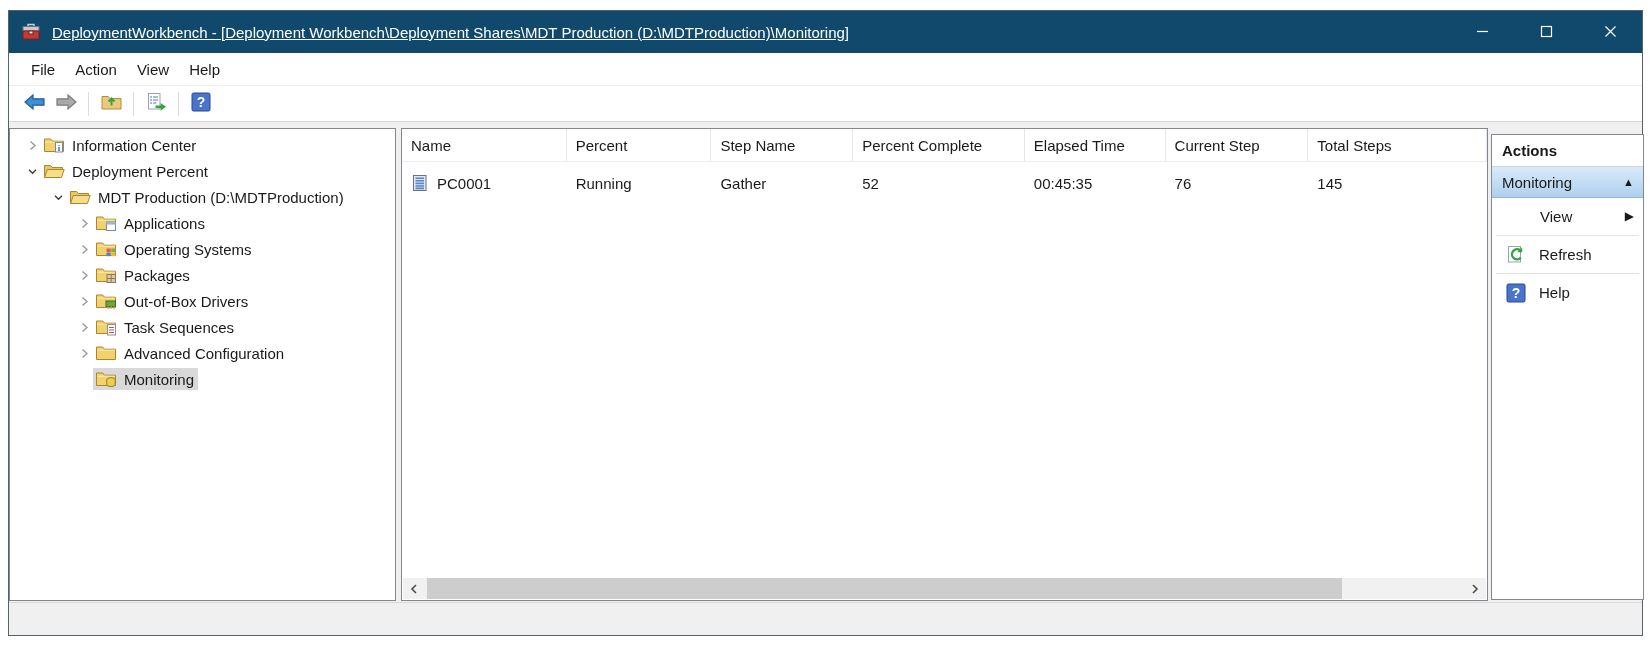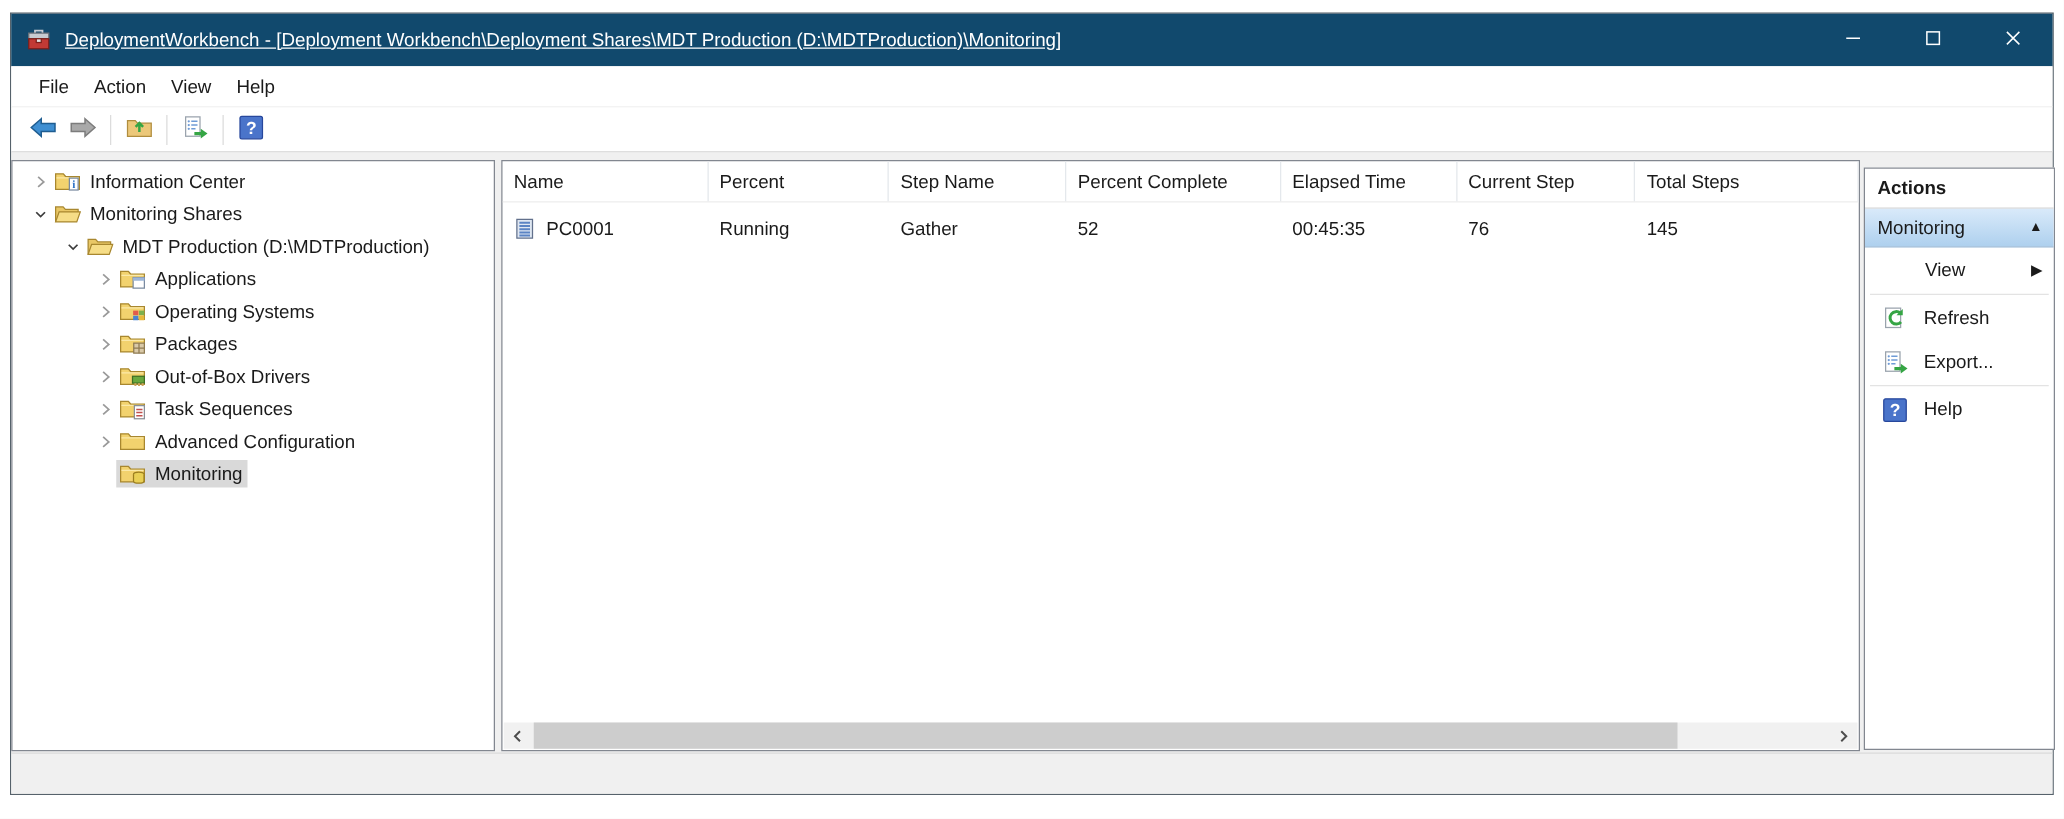--- a/index.html
+++ b/index.html
@@ -191,21 +191,21 @@
               <path d="M4 5.8 L7.5 9.3 L11 5.8" fill="none" stroke="#3c3c3c" stroke-width="1.4"></path>
             </svg>
           </span>
           <span class="node">
             <span class="ticon">
               <svg width="22" height="18" viewBox="0 0 22 18">
                 <path d="M1.5 15.5 V3.5 h6 l1.8 2 H19.5 v3.5" fill="#e9c766" stroke="#a8872f"></path>
                 <path d="M1.5 15.5 L4.3 7.5 H21.2 L18.4 15.5 Z" fill="#f6dd87" stroke="#a8872f"></path>
               </svg>
             </span>
-            <span class="tlabel">Monitoring Shares</span>
+            <span class="tlabel">Deployment Percent</span>
           </span>
         </div>
         <div class="tree-row" style="padding-left: 40px; text-align: center;">
           <span class="chev">
             <svg width="15" height="15" viewBox="0 0 15 15">
               <path d="M4 5.8 L7.5 9.3 L11 5.8" fill="none" stroke="#3c3c3c" stroke-width="1.4"></path>
             </svg>
           </span>
           <span class="node">
             <span class="ticon">
@@ -402,36 +402,20 @@
           <div class="action-item">
             <span class="aicon">
               <svg width="21" height="20" viewBox="0 0 21 20">
                 <rect x="2.5" y="1.5" width="12" height="15.5" fill="#fff" stroke="#9aa3ad"></rect>
                 <path d="M14.8 12.6 a5 5 0 1 1 -0.6 -7.2" fill="none" stroke="#35a544" stroke-width="2.4"></path>
                 <path d="M16.2 2.2 v5 h-5 z" fill="#35a544"></path>
               </svg>
             </span>
             <span>Refresh</span>
           </div>
-          <div class="action-item">
-            <span class="aicon">
-              <svg width="21" height="20" viewBox="0 0 21 20">
-                <rect x="2.5" y="1.5" width="11.5" height="15.5" fill="#fff" stroke="#9aa3ad"></rect>
-                <circle cx="5" cy="5" r="0.9" fill="#6f9bd6"></circle>
-                <path d="M7 5 h5" stroke="#6f9bd6" stroke-width="1.3"></path>
-                <circle cx="5" cy="8" r="0.9" fill="#6f9bd6"></circle>
-                <path d="M7 8 h5" stroke="#6f9bd6" stroke-width="1.3"></path>
-                <circle cx="5" cy="11" r="0.9" fill="#6f9bd6"></circle>
-                <path d="M7 11 h3.4" stroke="#6f9bd6" stroke-width="1.3"></path>
-                <path d="M9.5 14.8 h6" stroke="#35a544" stroke-width="2.6"></path>
-                <path d="M14.6 10.9 L20 14.8 L14.6 18.7 Z" fill="#35a544"></path>
-              </svg>
-            </span>
-            <span>Export...</span>
-          </div>
           <div class="action-sep"></div>
           <div class="action-item">
             <span class="aicon">
               <svg width="20" height="20" viewBox="0 0 20 20">
                 <rect x="1" y="1" width="18" height="18" rx="1.5" fill="#4a74ca" stroke="#27479c"></rect>
                 <text x="10" y="15" text-anchor="middle" font-size="14" font-weight="bold" fill="#fff" font-family="Liberation Sans, sans-serif">?</text>
               </svg>
             </span>
             <span>Help</span>
           </div>

